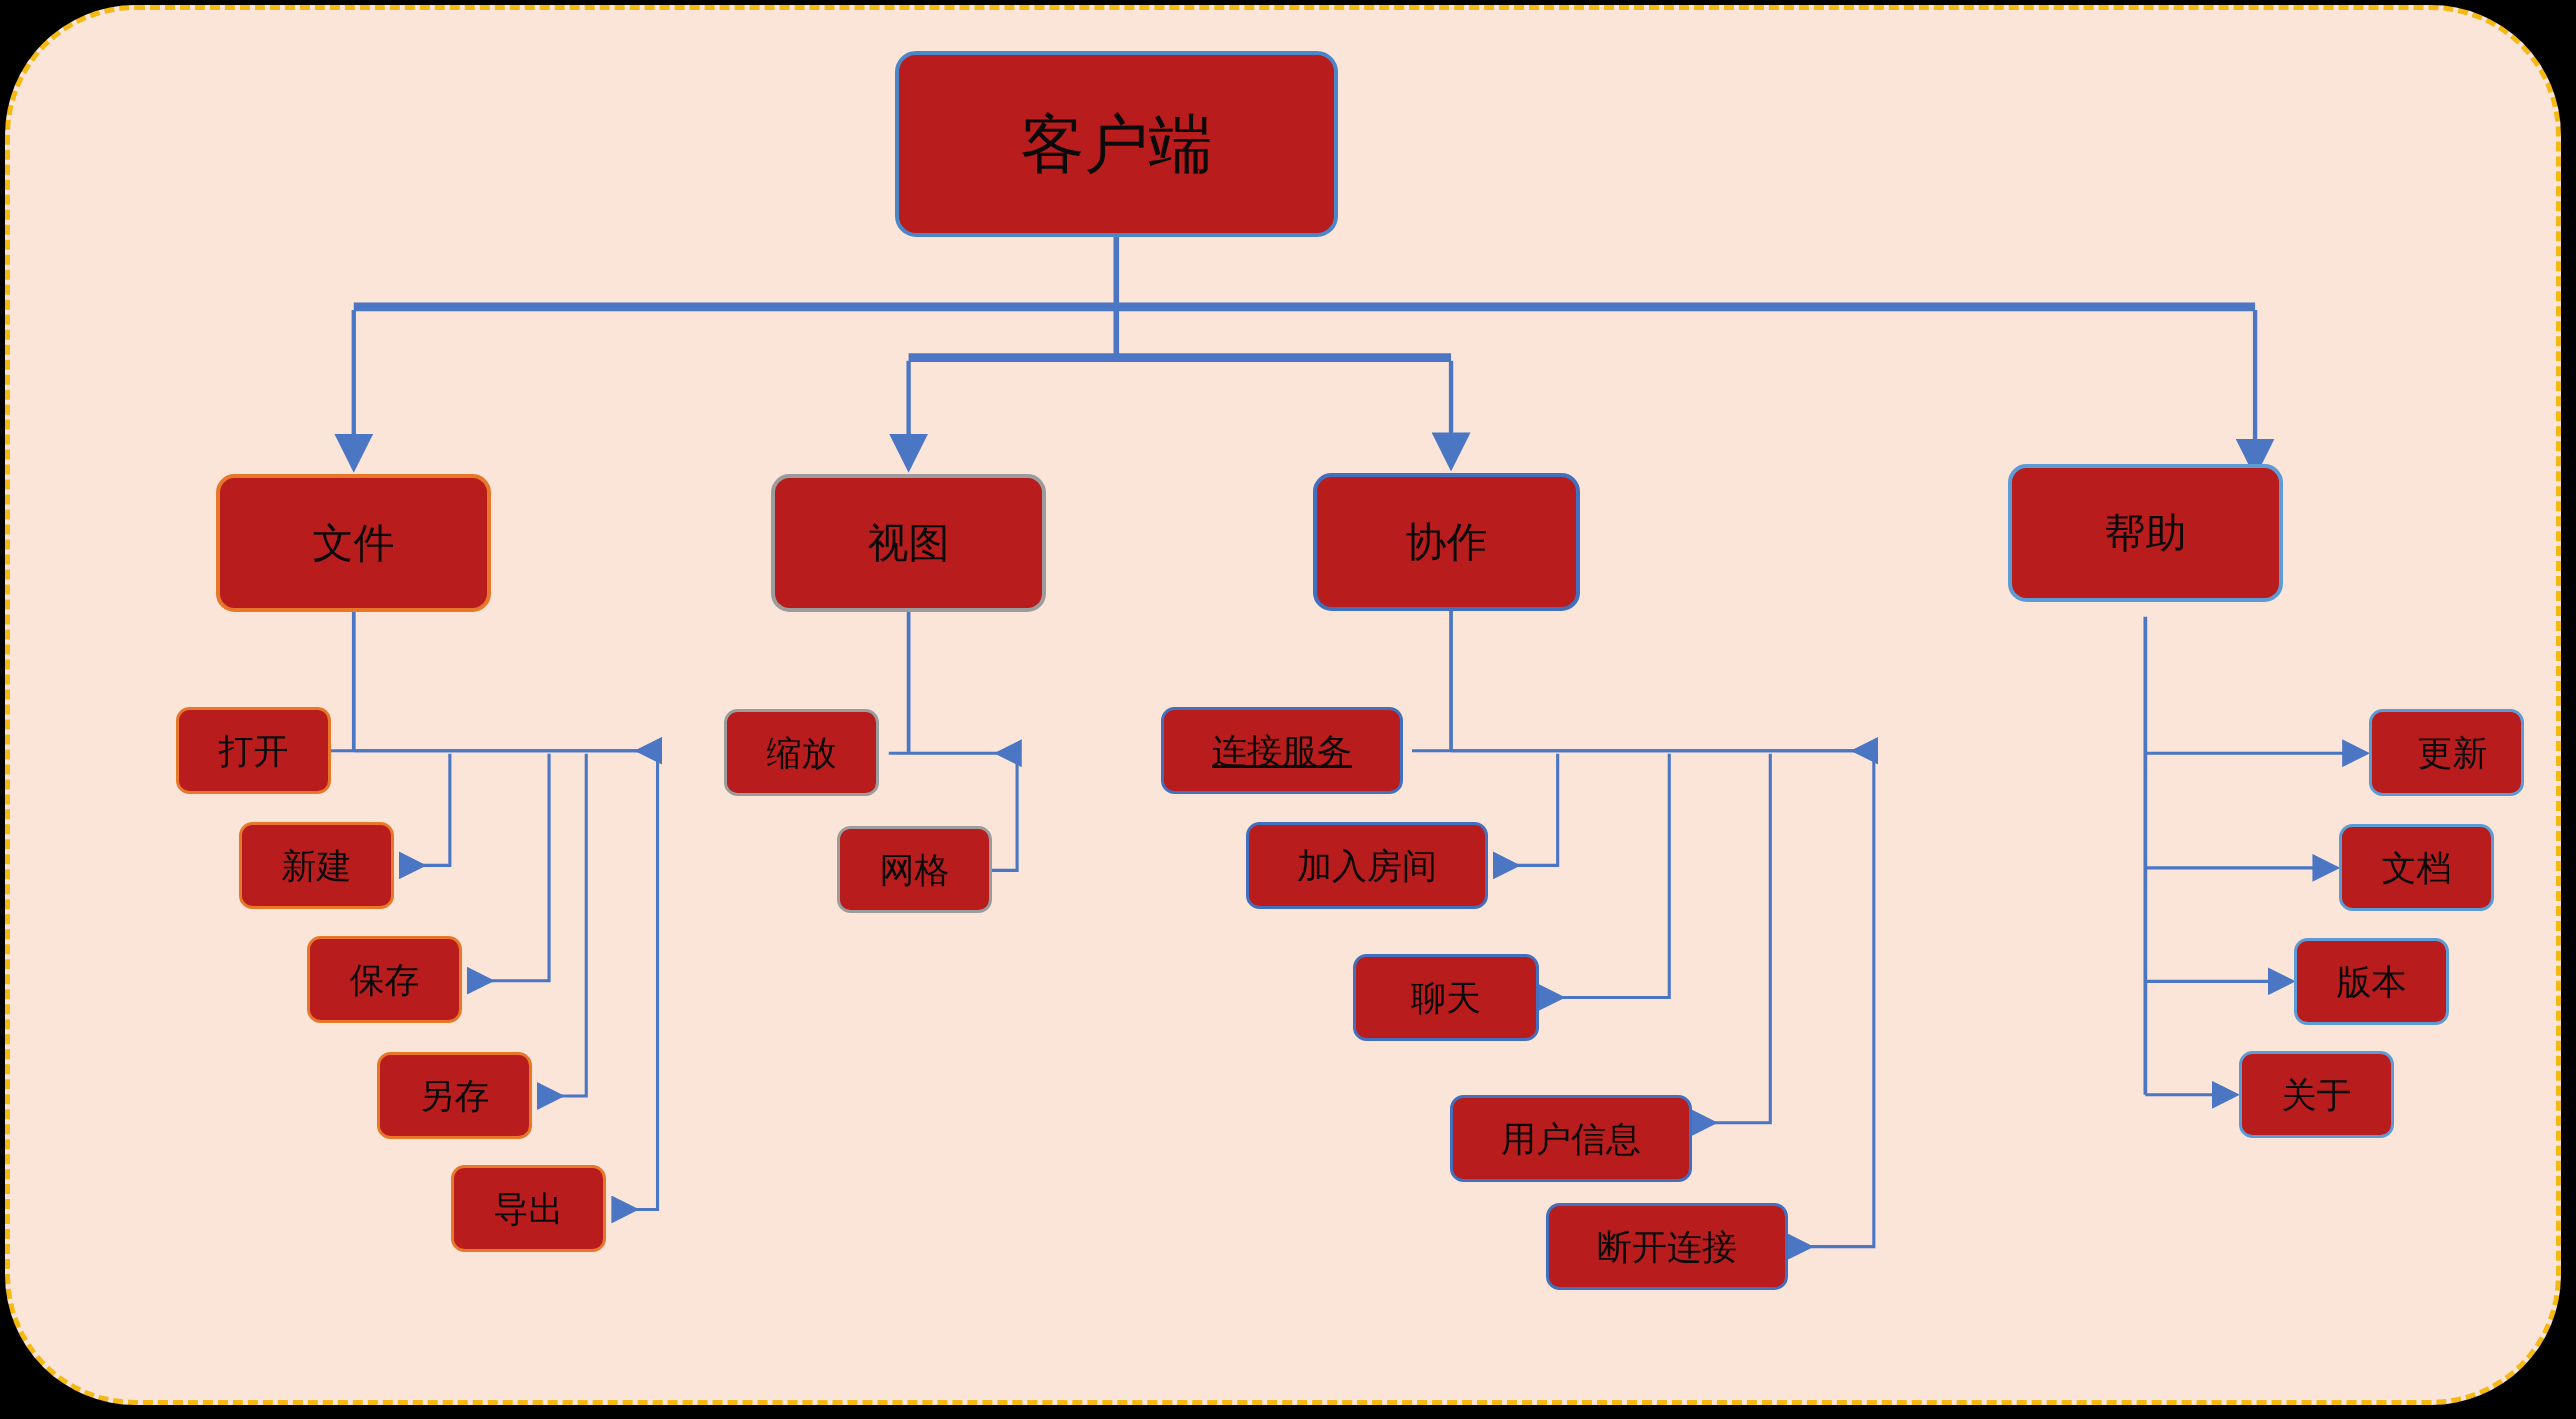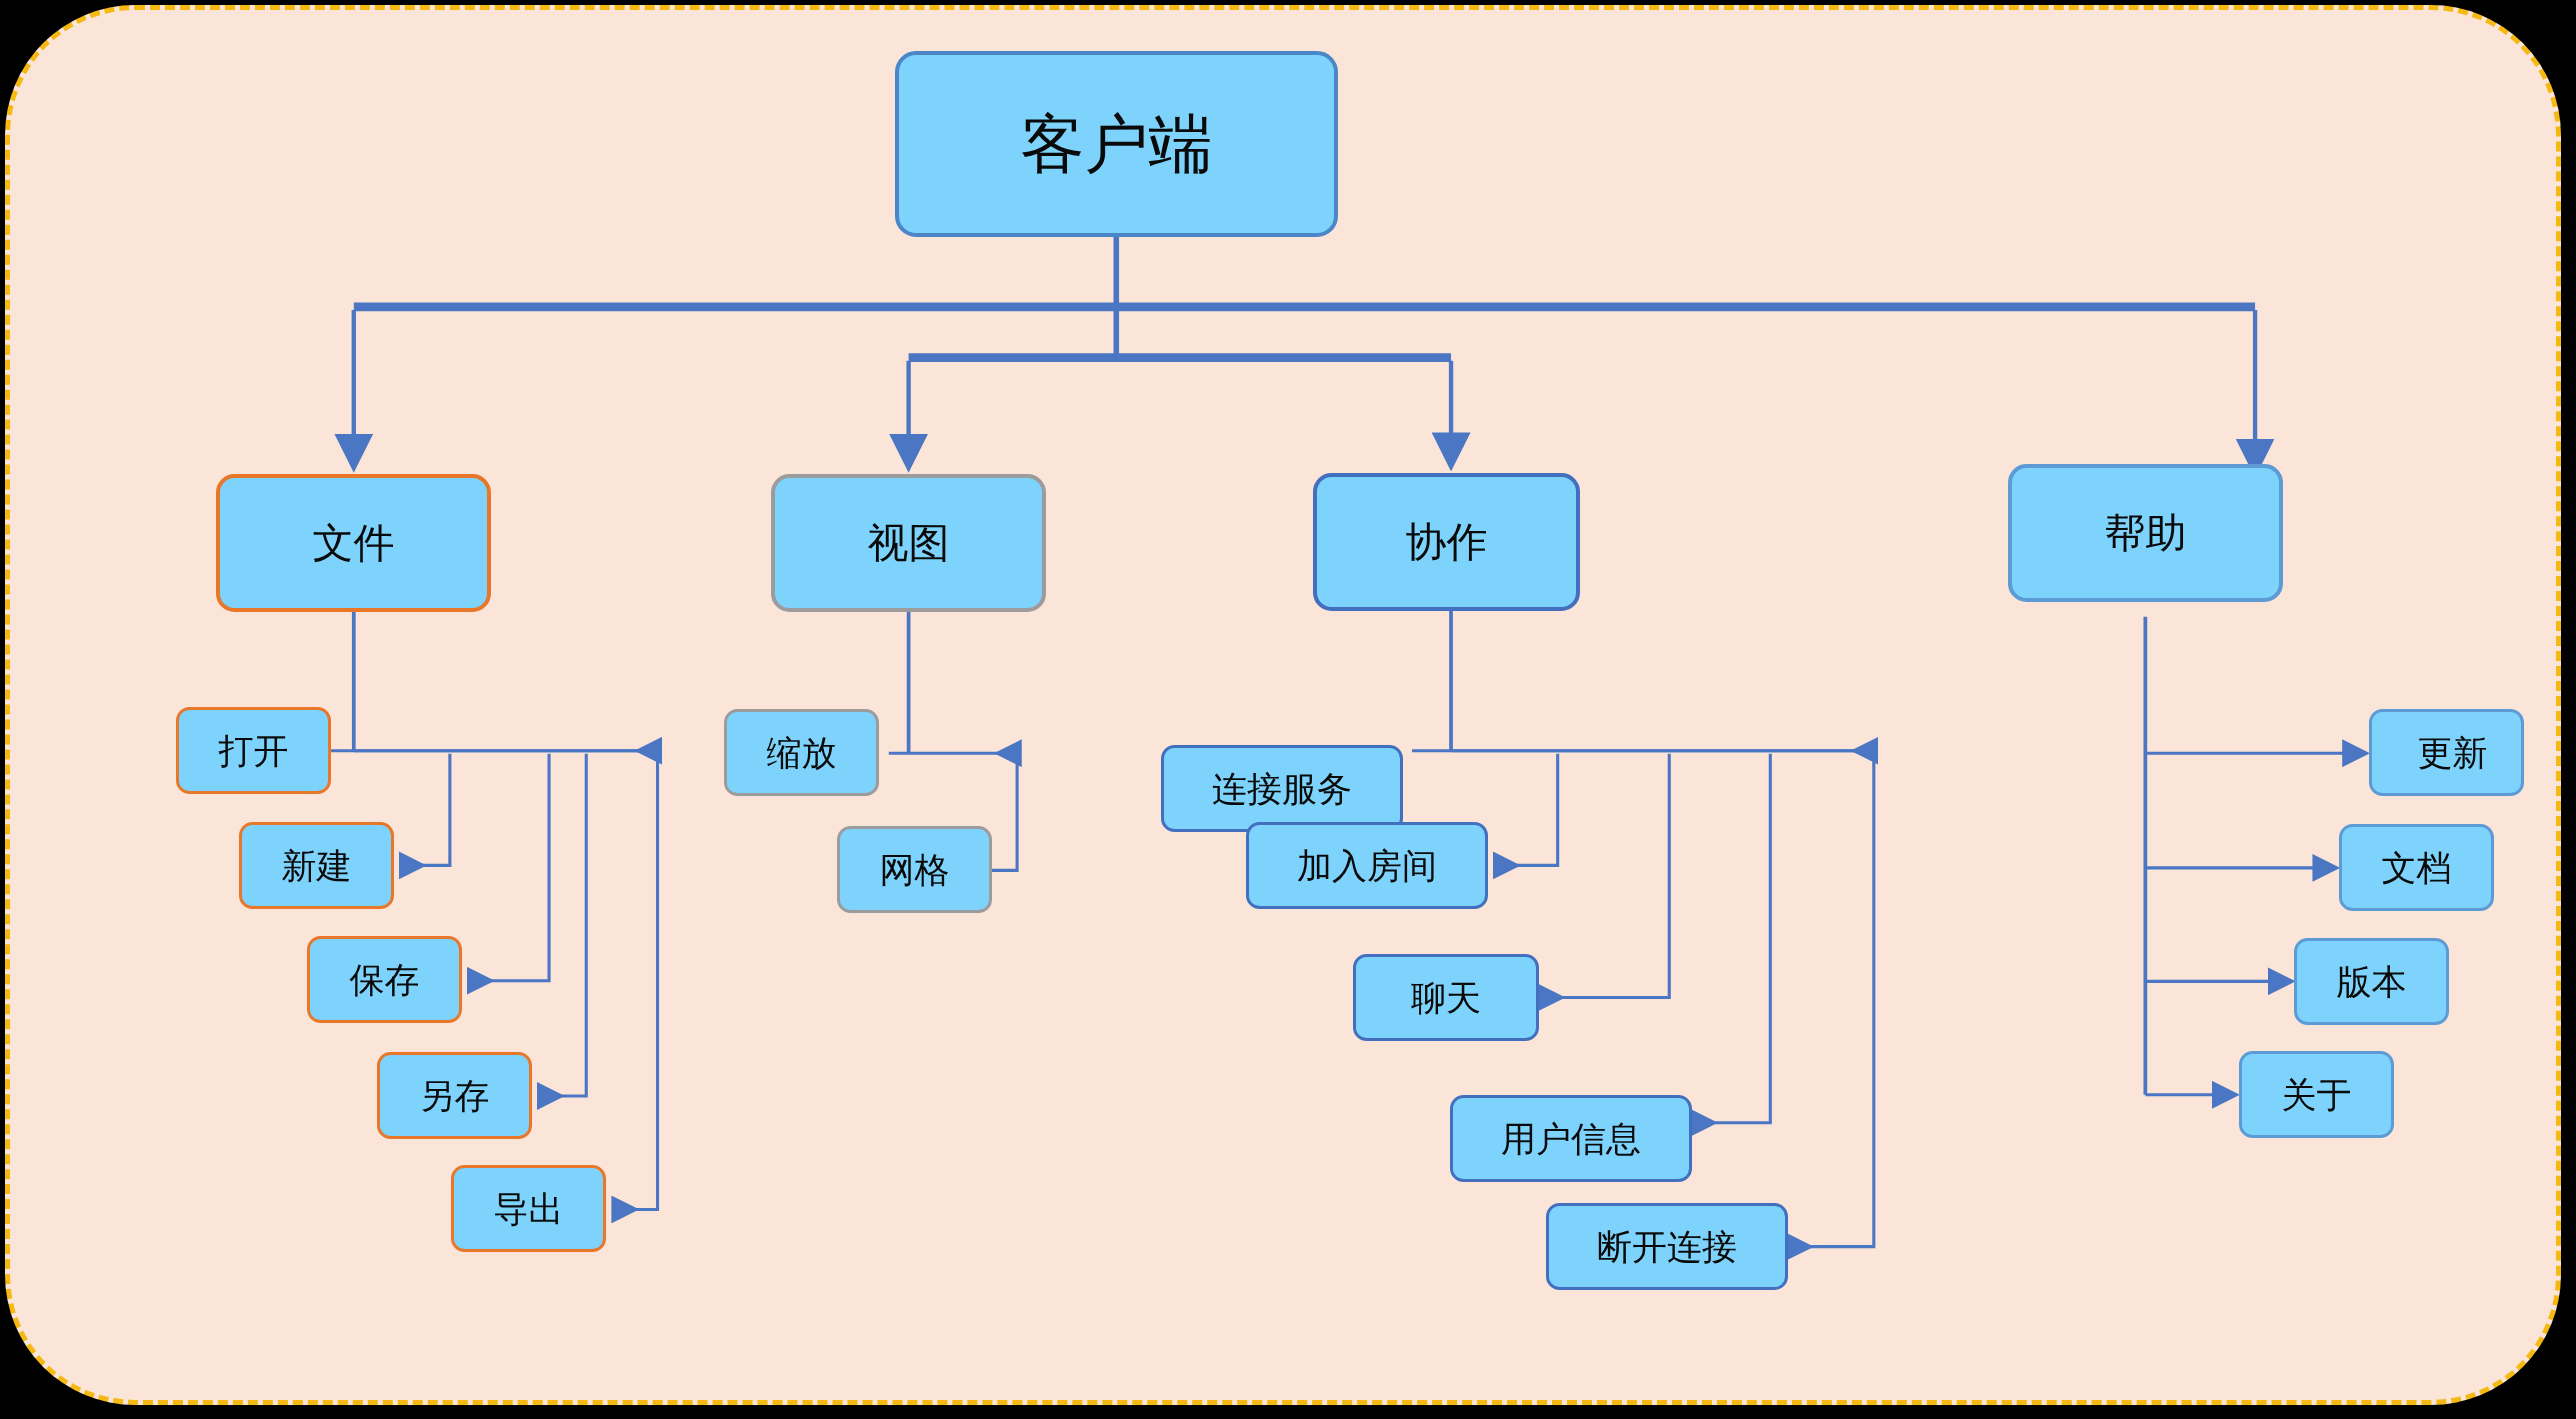--- a/index.html
+++ b/index.html
@@ -37,21 +37,21 @@
     left: 0;
     top: 0;
     width: 2576px;
     height: 1419px;
     pointer-events: none;
   }
   
   .node {
     position: absolute;
     box-sizing: border-box;
-    background: #7dd3fc;
+    background: #b91c1c;
     display: flex;
     align-items: center;
     justify-content: center;
     color: #0A0A0A;
     text-align: center;
     line-height: 1;
     white-space: nowrap;
   }
   .node.root {
     border: 4.3px solid #4A86C8;
@@ -166,21 +166,21 @@
       </div>
       <div class="node leaf gray" style="left: 724px; top: 709px; width: 155px; height: 87px;">
         <span>缩放</span>
       </div>
       <div class="node leaf gray" style="left: 801px; top: 826px; width: 155px; height: 87px; margin-left: 36px;">
         <span>网格</span>
       </div>
       <div class="node lvl2 blue" style="left: 1313px; top: 473px; width: 267px; height: 138px;">
         <span>协作</span>
       </div>
-      <div class="node leaf blue" style="left: 1161px; top: 745px; width: 242px; height: 87px;">
+      <div class="node leaf blue" style="left: 1161px; top: 707px; width: 242px; height: 87px; text-decoration: underline;">
         <span>连接服务</span>
       </div>
       <div class="node leaf blue" style="left: 1246px; top: 822px; width: 242px; height: 87px;">
         <span>加入房间</span>
       </div>
       <div class="node leaf blue" style="left: 1353px; top: 954px; width: 186px; height: 87px;">
         <span>聊天</span>
       </div>
       <div class="node leaf blue" style="left: 1450px; top: 1079px; width: 242px; height: 87px; margin-top: 16px;">
         <span>用户信息</span>

